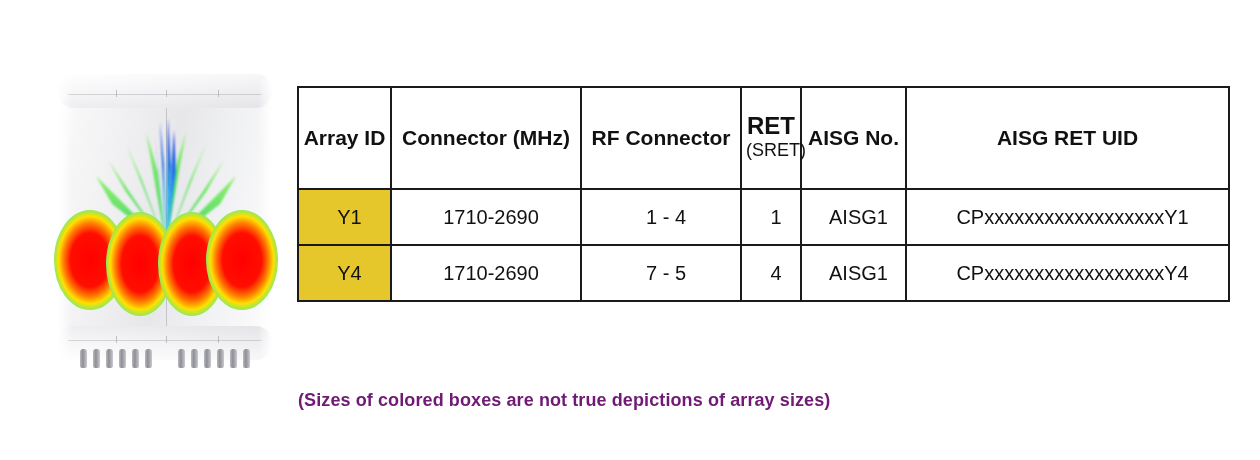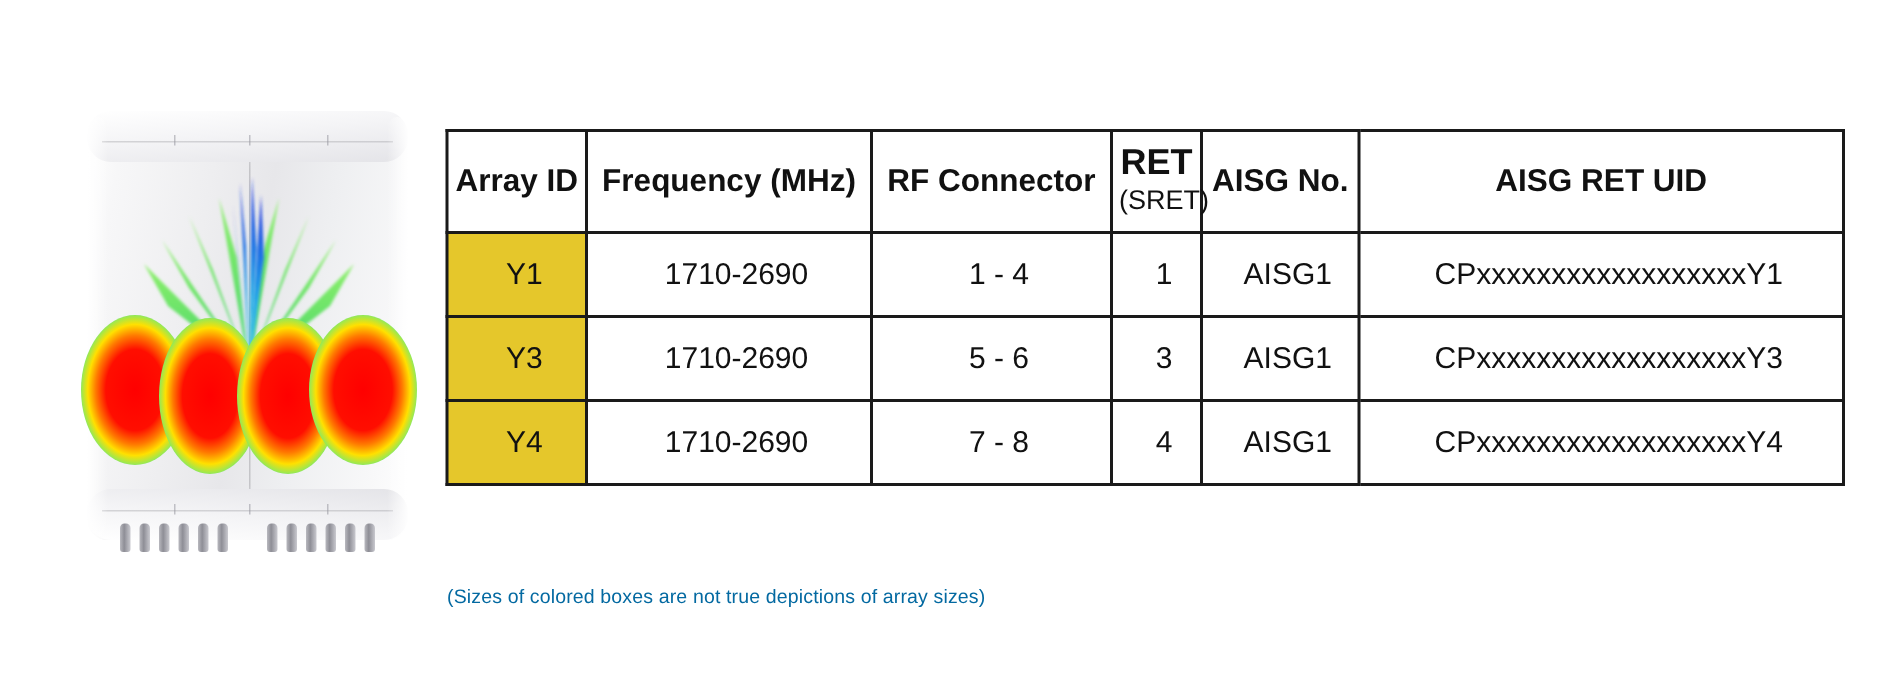--- a/index.html
+++ b/index.html
@@ -121,21 +121,21 @@
     text-align: center;
     vertical-align: middle;
     color: #111111;
     background: #ffffff;
     padding-left: 11px;
   }
   #spec-table thead th {
     height: 66px;
     font-size: 21px;
     font-weight: bold;
-    padding: 0 4px;
+    padding: 17px 4px;
   }
   #spec-table tbody td {
     height: 52px;
     font-size: 20px;
     font-weight: normal;
   }
   td.array-id {
     background: #e5c72b !important;
     font-size: 19px;
   }
@@ -150,23 +150,24 @@
     font-size: 18px;
     font-weight: normal;
     line-height: 1.4;
   }
 
   
   #table-caption {
     position: absolute;
     left: 298px;
     top: 390px;
-    font-size: 13px;
-    color: #0369a1;
+    font-size: 18px;
+    color: #701a75;
     letter-spacing: 0.1px;
+    font-weight: bold;
   }
 </style>
 </head>
 <body>
 
 <div id="antenna-figure">
 
   <div class="radome"></div>
   <div class="radome-seam" style="left:114px;"></div>
 
@@ -263,51 +264,43 @@
     <col style="width:93px">
     <col style="width:190px">
     <col style="width:160px">
     <col style="width:60px">
     <col style="width:105px">
     <col style="width:323px">
   </colgroup>
   <thead>
     <tr>
       <th>Array ID</th>
-      <th>Frequency (MHz)</th>
+      <th>Connector (MHz)</th>
       <th>RF Connector</th>
       <th>
         <span class="ret-head-main">RET</span>
         <span class="ret-head-sub">(SRET)</span>
       </th>
       <th>AISG No.</th>
       <th>AISG RET UID</th>
     </tr>
   </thead>
   <tbody>
     <tr>
       <td class="array-id">Y1</td>
       <td>1710-2690</td>
       <td>1 - 4</td>
       <td>1</td>
       <td>AISG1</td>
       <td>CPxxxxxxxxxxxxxxxxxxY1</td>
     </tr>
     <tr>
-      <td class="array-id">Y3</td>
-      <td>1710-2690</td>
-      <td>5 - 6</td>
-      <td>3</td>
-      <td>AISG1</td>
-      <td>CPxxxxxxxxxxxxxxxxxxY3</td>
-    </tr>
-    <tr>
       <td class="array-id">Y4</td>
       <td>1710-2690</td>
-      <td>7 - 8</td>
+      <td>7 - 5</td>
       <td>4</td>
       <td>AISG1</td>
       <td>CPxxxxxxxxxxxxxxxxxxY4</td>
     </tr>
   </tbody>
 </table>
 
 <div id="table-caption">(Sizes of colored boxes are not true depictions of array sizes)</div>
 
 </body></html>

